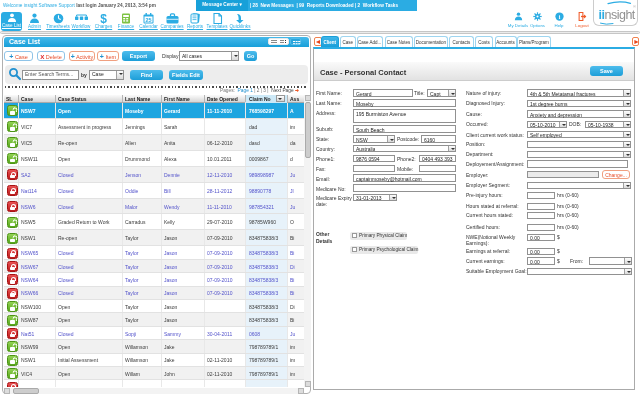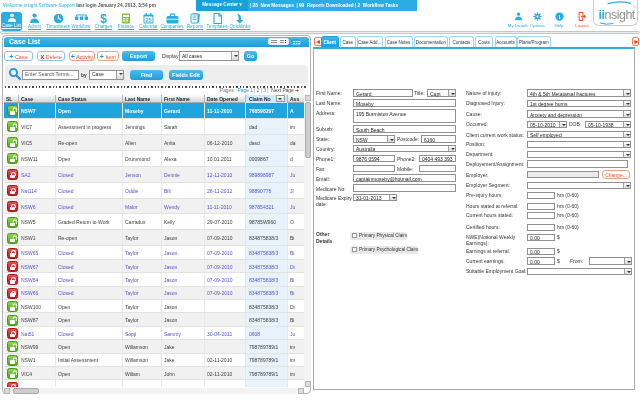--- a/index.html
+++ b/index.html
@@ -640,20 +640,24 @@
  <div class="tab active" style="left:8px;width:17.5px;">Client</div>
  <div class="tab" style="left:27px;width:15.5px;">Case</div>
  <div class="tab" style="left:43.5px;width:26.5px;">Case Add...</div>
  <div class="tab" style="left:71.5px;width:28px;">Case Notes</div>
  <div class="tab" style="left:101px;width:34px;">Documentation</div>
  <div class="tab" style="left:136px;width:25px;">Contacts</div>
  <div class="tab" style="left:162px;width:18px;">Costs</div>
  <div class="tab" style="left:181.5px;width:22px;">Accounts</div>
  <div class="tab" style="left:204px;width:34px;">Plans/Program</div>
  <div class="tabarrow" style="left:319px;width:6.5px;">►</div>
+ <div id="rheader">
+      <div class="t">Case - Personal Contact</div>
+      <div class="btn-blue" id="savebtn">Save</div>
+    </div>
  <div id="rform">
       <div class="flabel" style="left:3px;top:55px;">First Name:</div>
       <div class="inp" style="left:40px;top:54.400000000000006px;width:60px;height:7.6px;">
         <span class="tx">Gerard</span>
       </div>
       <div class="flabel" style="left:101px;top:55px;">Title:</div>
       <div class="sel" style="left:114px;top:54.400000000000006px;width:29px;height:7.6px;">
         <span class="tx">Capt</span>
         <span class="ar"></span>
       </div>

